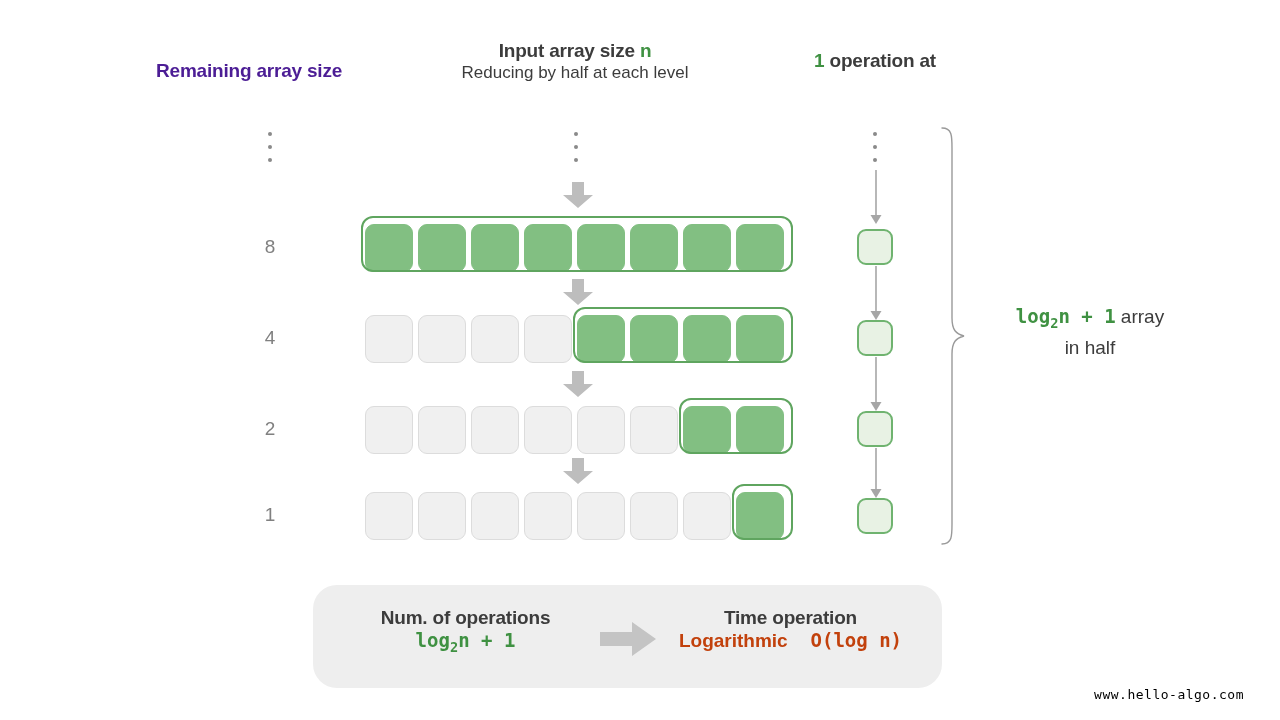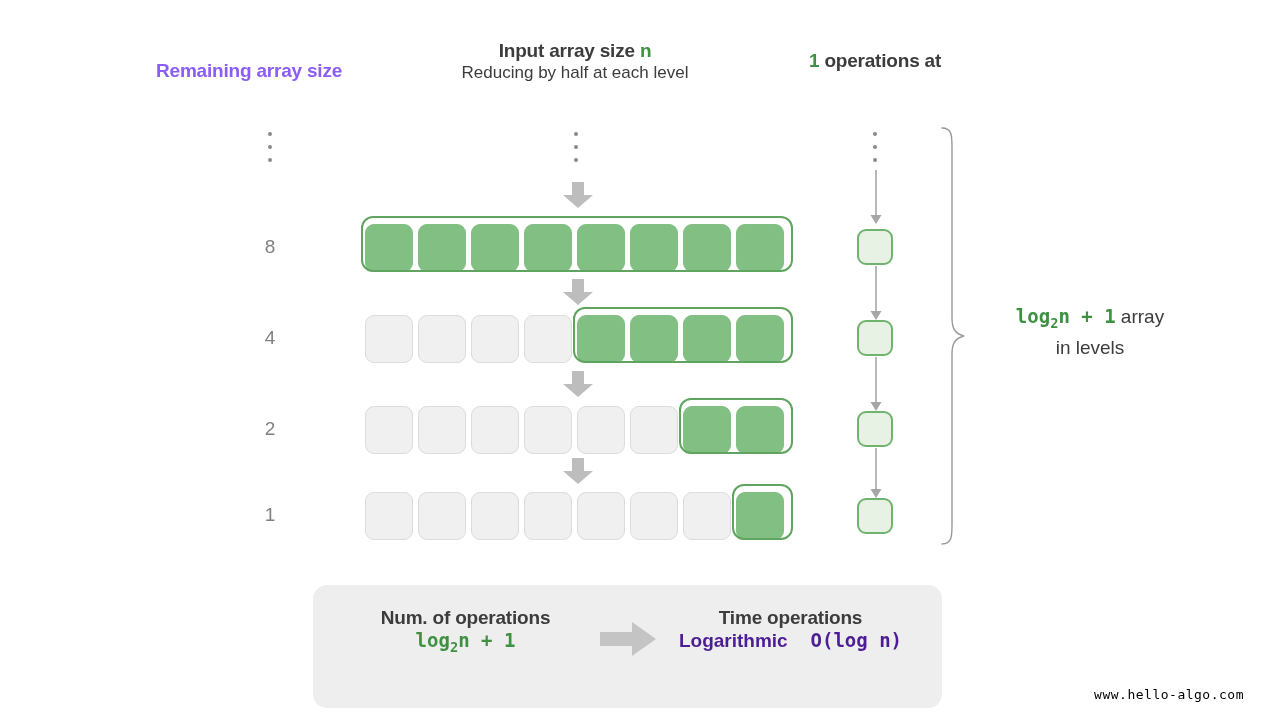--- a/index.html
+++ b/index.html
@@ -15,21 +15,21 @@
     font-family: "Liberation Sans", sans-serif;
     color: #3c3c3c;
   }
 
   .abs { position: absolute; }
 
   
   .hdr-left {
     left: 156px; top: 60px;
     font-size: 19px; font-weight: bold;
-    color: #8b5cf6;
+    color: #4c1d95;
     letter-spacing: -0.2px;
     white-space: nowrap;
   }
   .hdr-mid {
     left: 395px; top: 40px;
     width: 360px;
     text-align: center;
   }
   .hdr-mid .line1 {
     font-size: 19px; font-weight: bold; color: #3c3c3c;
@@ -43,21 +43,21 @@
   }
   .hdr-right {
     left: 780px; top: 48px;
     width: 190px;
     text-align: center;
     font-size: 19px; font-weight: bold; color: #3c3c3c;
     letter-spacing: -0.2px;
     line-height: 1.38;
   }
   .green { color: #3f9142; }
-  .teal  { color: #4c1d95; text-align: center; }
+  .teal  { color: #c2410c; text-align: center; }
 
   
   .row-label {
     width: 44px;
     text-align: center;
     font-size: 19px;
     color: #808080;
     font-weight: normal;
   }
 
@@ -115,23 +115,23 @@
     width: 36px; height: 36px;
     border-radius: 9px;
     border: 2px solid #6fb36f;
     background: #e8f2e4;
     box-sizing: border-box;
   }
 
   
   .summary {
     left: 313px; top: 585px;
-    width: 629px; height: 123px;
+    width: 629px; height: 103px;
     background: #eeeeee;
-    border-radius: 14px;
+    border-radius: 24px;
   }
   .sum-col { position: absolute; text-align: center; }
   .sum-title {
     font-size: 19px; font-weight: bold; color: #3c3c3c;
     letter-spacing: -0.2px;
     white-space: nowrap;
   }
   .sum-value {
     font-size: 19px; font-weight: bold;
     font-family: "DejaVu Sans Mono", "Liberation Mono", monospace;
@@ -176,21 +176,21 @@
 
 <div class="abs hdr-mid">
   <div class="line1">
     <span>Input array size </span><span class="green">n</span>
   </div>
   <div class="line2">Reducing by half at each level</div>
 </div>
 
 <div class="abs hdr-right">
   <div>
-    <span class="green">1</span><span> operations at</span>
+    <span class="green">1</span><span> operation at</span>
   </div>
 </div>
 
 <div class="abs vdots" style="left:264px; top:132px;">
   <i></i>
   <i></i>
   <i></i>
 </div>
 <div class="abs row-label" style="left:248px; top:236px;">8</div>
 <div class="abs row-label" style="left:248px; top:327px;">4</div>
@@ -293,32 +293,32 @@
 <div class="abs op-cell" style="left:857px; top:498px;"></div>
 
 <svg class="abs" style="left:934px; top:126px; width:34px; height:420px;" viewBox="0 0 34 420">
   <path d="M8 2 C 18 2, 18 10, 18 22 L18 192 C18 204, 22 208, 30 210 C22 212, 18 216, 18 228 L18 398 C18 410, 18 418, 8 418" fill="none" stroke="#9a9a9a" stroke-width="1.4" stroke-linecap="round"></path>
 </svg>
 
 <div class="abs brace-text">
   <div class="l1">
     <span class="mono"><span>log</span><sub>2</sub><span>n + 1</span></span><span>  array</span>
   </div>
-  <div class="l2">in levels</div>
+  <div class="l2">in half</div>
 </div>
 
 <div class="abs summary">
   <div class="sum-col" style="left:20px; top:22px; width:265px;">
     <div class="sum-title">Num. of operations</div>
     <div class="sum-value green"><span>log</span><sub>2</sub><span>n + 1</span></div>
   </div>
 
   <svg class="sum-col" style="left:287px; top:37px; width:56px; height:34px;" viewBox="0 0 56 34">
     <path d="M0 10 H32 V0 L56 17 L32 34 V24 H0 Z" fill="#c4c4c4"></path>
   </svg>
 
   <div class="sum-col" style="left:345px; top:22px; width:265px;">
-    <div class="sum-title">Time operations</div>
+    <div class="sum-title">Time operation</div>
     <div class="sum-value teal"><span class="plain">Logarithmic</span><span>&nbsp; </span><span>O(log n)</span></div>
   </div>
 </div>
 
 <div class="abs watermark">www.hello-algo.com</div>
 
 </body></html>

